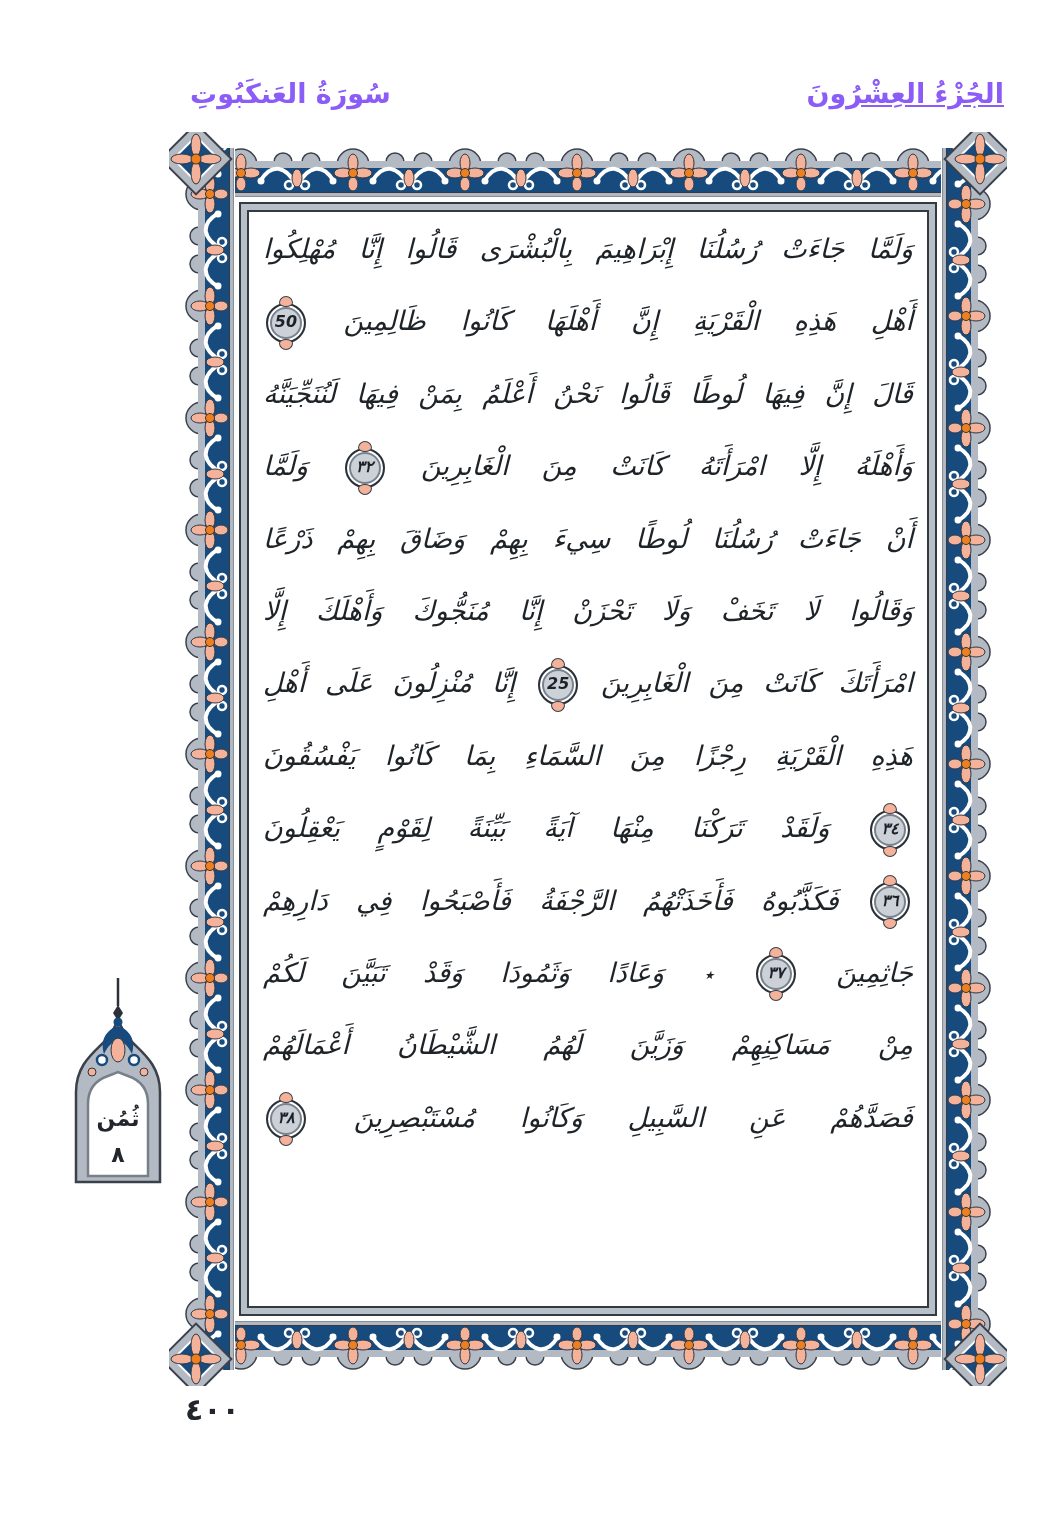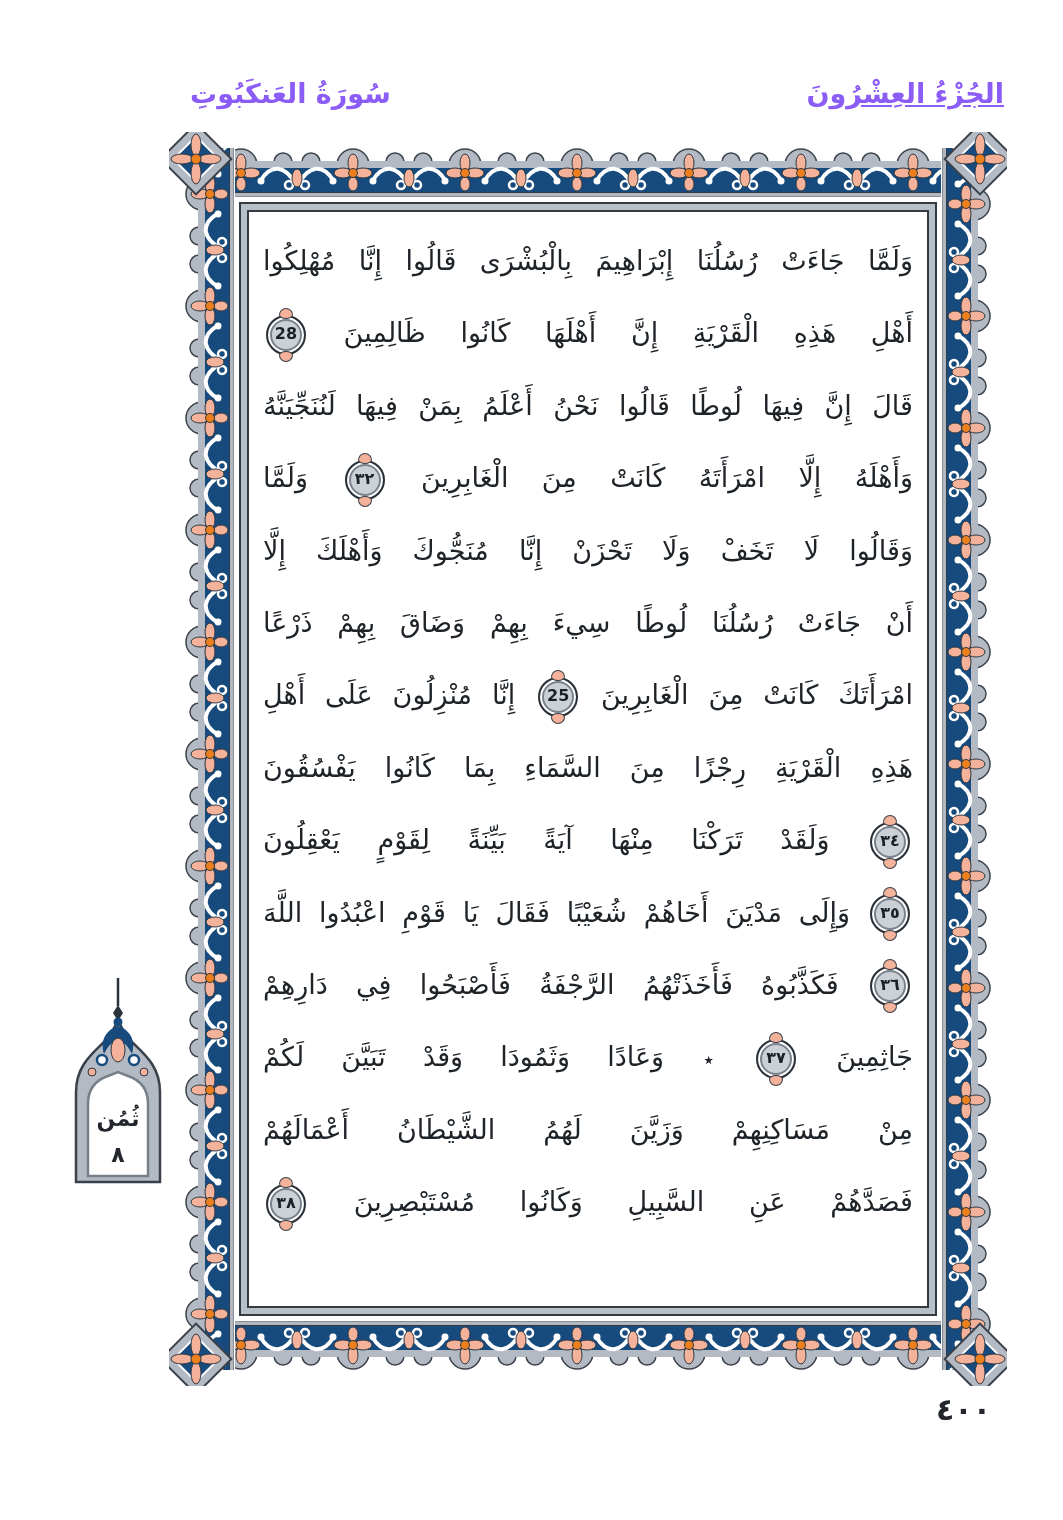--- a/index.html
+++ b/index.html
@@ -28,21 +28,21 @@
   .corner-br{right:-16px;bottom:-16px;transform:scale(-1,-1);}
 
   
   .rule-box{
     position:absolute;left:62px;top:62px;right:62px;bottom:62px;
     background:#fff;border:2px solid #343a42;
     box-shadow:0 0 0 6px #b7bfc9, 0 0 0 8px #343a42;
     z-index:2;
   }
   .text-block{
-    position:absolute;inset:0;padding:13px 14px;direction:rtl;
+    position:absolute;inset:0;padding:1px 14px;direction:rtl;font-style:italic;
   }
   .mushaf-line{
     height:72.4px;line-height:72.4px;font-size:27px;font-weight:500;
     text-align:justify;text-align-last:justify;white-space:normal;color:#1e2328;
   }
   .aya{letter-spacing:0.5px;}
 
   
   .vnum{
     display:inline-block;width:36px;height:36px;line-height:33px;border-radius:50%;
@@ -60,21 +60,21 @@
   .vnum::after{bottom:-9px;border-radius:50% 50% 50% 50% / 38% 38% 62% 62%;}
 
   .hizb-star{font-size:19px;vertical-align:middle;color:#22262c;margin:0 2px;}
 
   
   .thumn{position:absolute;left:64px;top:974px;z-index:1;}
   .thumn text{font-family:"DejaVu Sans","Liberation Sans",sans-serif;}
 
   
   .page-number{
-    position:absolute;left:185px;width:806px;top:1392px;text-align:right;
+    position:absolute;left:185px;width:806px;top:1392px;text-align:left;
     font-size:30px;font-weight:bold;color:#22262c;
   }
 </style>
 </head>
 <body>
 
 <div class="page">
 
   <div class="hdr hdr-left">سُورَةُ العَنكَبُوتِ</div>
   <div class="hdr hdr-right">الجُزْءُ العِشْرُونَ</div>
@@ -248,29 +248,28 @@
       <ellipse cx="27" cy="13" rx="5" ry="11" fill="#f5b29a" stroke="#30363e" stroke-width="1"></ellipse>
       <ellipse cx="27" cy="41" rx="5" ry="11" fill="#f5b29a" stroke="#30363e" stroke-width="1"></ellipse>
       <ellipse cx="13" cy="27" rx="11" ry="5" fill="#f5b29a" stroke="#30363e" stroke-width="1"></ellipse>
       <ellipse cx="41" cy="27" rx="11" ry="5" fill="#f5b29a" stroke="#30363e" stroke-width="1"></ellipse>
       <circle cx="27" cy="27" r="5" fill="#ee7f1d" stroke="#30363e" stroke-width="1"></circle>
     </svg>
 
     <div class="rule-box">
       <div class="text-block" id="text-block" dir="rtl">
           <div class="mushaf-line"><span class="aya">وَلَمَّا جَاءَتْ رُسُلُنَا إِبْرَاهِيمَ بِالْبُشْرَى قَالُوا إِنَّا مُهْلِكُوا</span> </div>
-          <div class="mushaf-line"><span class="aya">أَهْلِ هَذِهِ الْقَرْيَةِ إِنَّ أَهْلَهَا كَانُوا ظَالِمِينَ</span> <span class="vnum">28</span> </div>
+          <div class="mushaf-line"><span class="aya">أَهْلِ هَذِهِ الْقَرْيَةِ إِنَّ أَهْلَهَا كَانُوا ظَالِمِينَ</span> <span class="vnum">50</span> </div>
           <div class="mushaf-line"><span class="aya">قَالَ إِنَّ فِيهَا لُوطًا قَالُوا نَحْنُ أَعْلَمُ بِمَنْ فِيهَا لَنُنَجِّيَنَّهُ</span> </div>
           <div class="mushaf-line"><span class="aya">وَأَهْلَهُ إِلَّا امْرَأَتَهُ كَانَتْ مِنَ الْغَابِرِينَ</span> <span class="vnum">٣٢</span> <span class="aya">وَلَمَّا</span> </div>
+          <div class="mushaf-line"><span class="aya">أَنْ جَاءَتْ رُسُلُنَا لُوطًا سِيءَ بِهِمْ وَضَاقَ بِهِمْ ذَرْعًا</span> </div>
           <div class="mushaf-line"><span class="aya">وَقَالُوا لَا تَخَفْ وَلَا تَحْزَنْ إِنَّا مُنَجُّوكَ وَأَهْلَكَ إِلَّا</span> </div>
-          <div class="mushaf-line"><span class="aya">أَنْ جَاءَتْ رُسُلُنَا لُوطًا سِيءَ بِهِمْ وَضَاقَ بِهِمْ ذَرْعًا</span> </div>
           <div class="mushaf-line"><span class="aya">امْرَأَتَكَ كَانَتْ مِنَ الْغَابِرِينَ</span> <span class="vnum">25</span> <span class="aya">إِنَّا مُنْزِلُونَ عَلَى أَهْلِ</span> </div>
           <div class="mushaf-line"><span class="aya">هَذِهِ الْقَرْيَةِ رِجْزًا مِنَ السَّمَاءِ بِمَا كَانُوا يَفْسُقُونَ</span> </div>
           <div class="mushaf-line"><span class="vnum">٣٤</span> <span class="aya">وَلَقَدْ تَرَكْنَا مِنْهَا آيَةً بَيِّنَةً لِقَوْمٍ يَعْقِلُونَ</span> </div>
-          <div class="mushaf-line"><span class="vnum">٣٥</span> <span class="aya">وَإِلَى مَدْيَنَ أَخَاهُمْ شُعَيْبًا فَقَالَ يَا قَوْمِ اعْبُدُوا اللَّهَ</span> </div>
           <div class="mushaf-line"><span class="vnum">٣٦</span> <span class="aya">فَكَذَّبُوهُ فَأَخَذَتْهُمُ الرَّجْفَةُ فَأَصْبَحُوا فِي دَارِهِمْ</span> </div>
           <div class="mushaf-line"><span class="aya">جَاثِمِينَ</span> <span class="vnum">٣٧</span> <span class="hizb-star">٭</span> <span class="aya">وَعَادًا وَثَمُودَا وَقَدْ تَبَيَّنَ لَكُمْ</span> </div>
           <div class="mushaf-line"><span class="aya">مِنْ مَسَاكِنِهِمْ وَزَيَّنَ لَهُمُ الشَّيْطَانُ أَعْمَالَهُمْ</span> </div>
           <div class="mushaf-line"><span class="aya">فَصَدَّهُمْ عَنِ السَّبِيلِ وَكَانُوا مُسْتَبْصِرِينَ</span> <span class="vnum">٣٨</span> </div>
         </div>
     </div>
   </div>
 
   <svg class="thumn" width="108" height="216" viewBox="0 0 108 216">
     <line x1="54" y1="4" x2="54" y2="32" stroke="#2b3138" stroke-width="2.5"></line>

